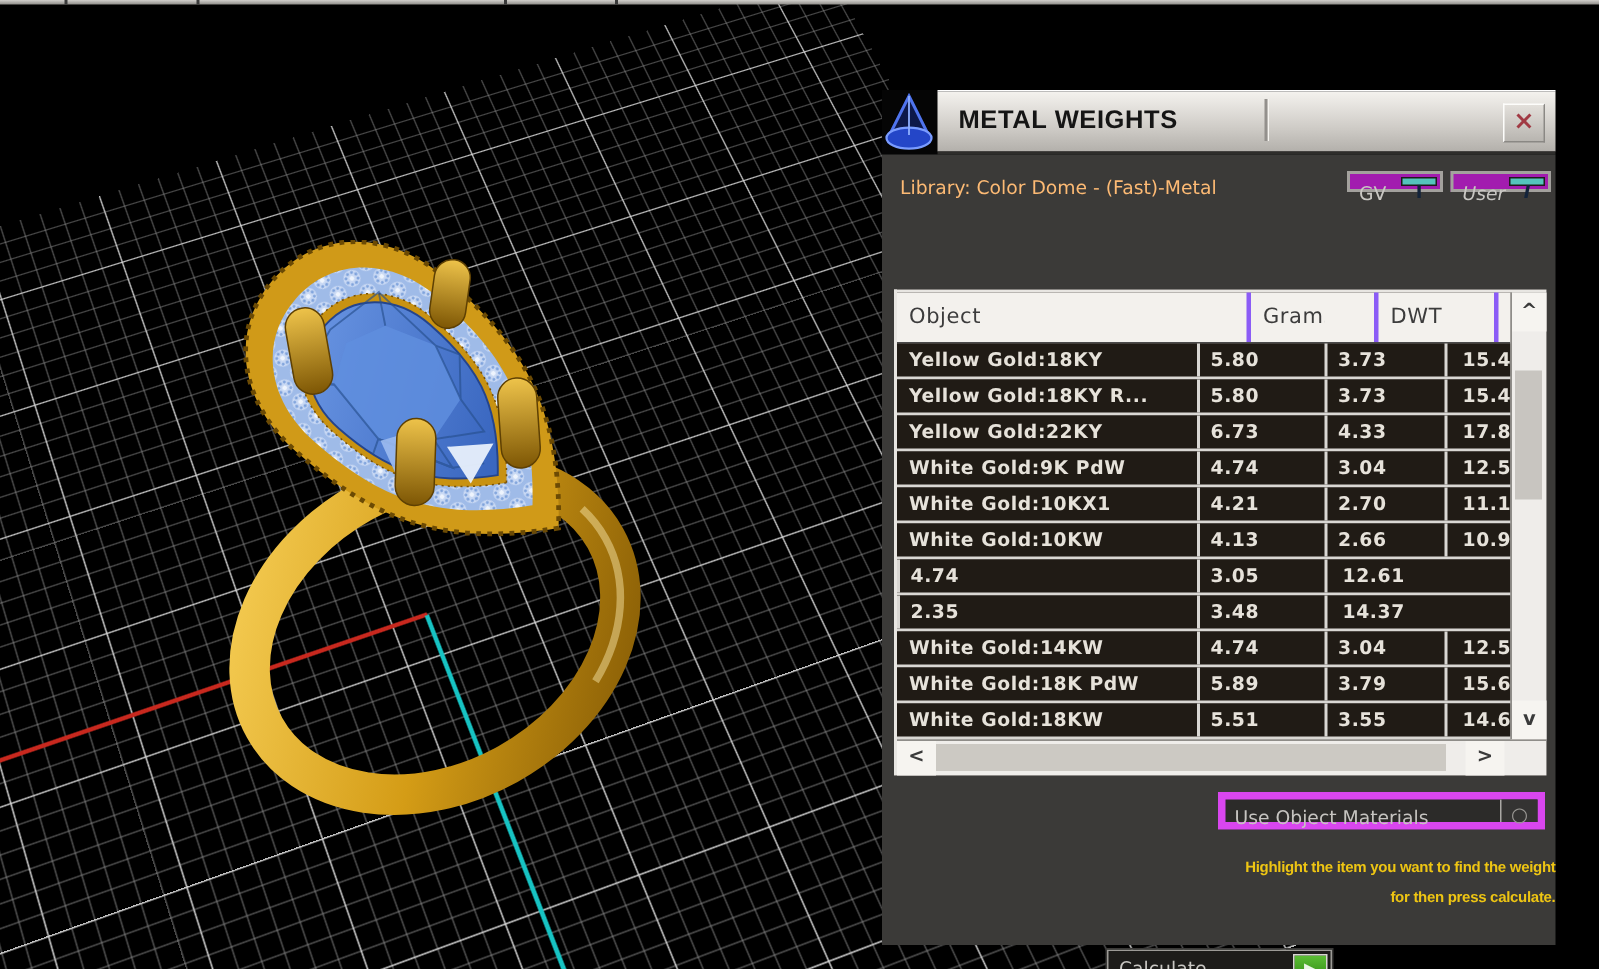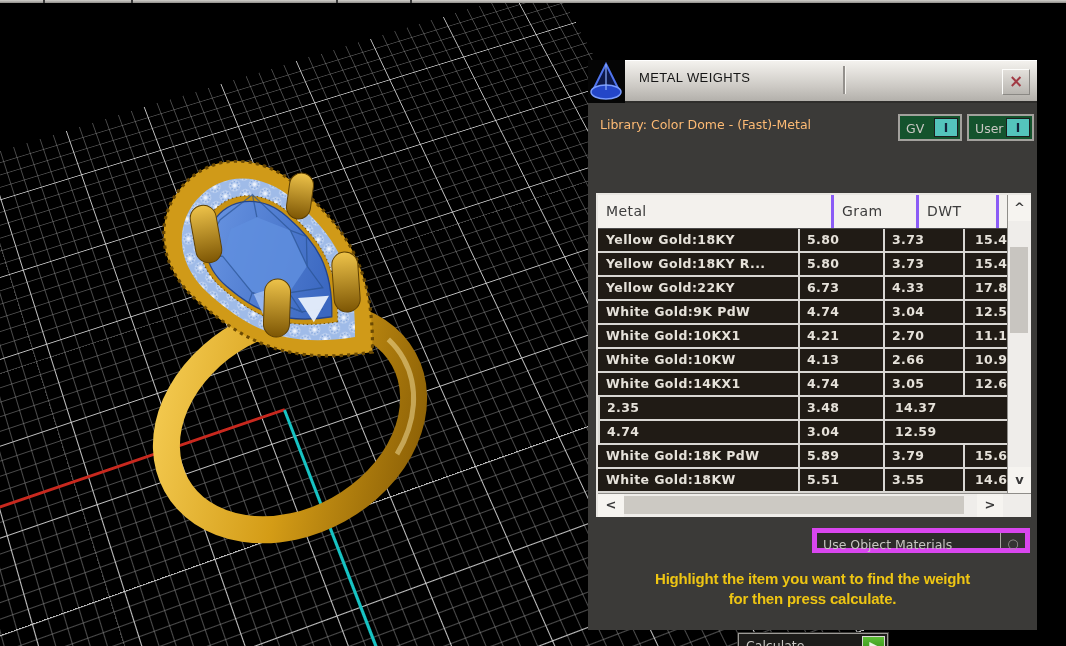--- a/index.html
+++ b/index.html
@@ -25,38 +25,38 @@
   .axis-y{position:absolute;left:473px;top:390px;width:3px;height:270px;background:#17c3c3;}
   .ring-svg{position:absolute;left:130px;top:160px;z-index:2;}
 
   
   .dialog{position:absolute;left:588px;top:60px;width:449px;height:570px;z-index:10;}
   .dlg-icon{position:absolute;left:0;top:0;width:37px;height:44px;background:#050505;}
   .titlebar{position:absolute;left:37px;top:0;right:0;height:43px;
     background:linear-gradient(#f4f2ee,#cfccc7 60%,#b3b0ab);
     border-top:1px solid #fff;border-bottom:2px solid #2e2d2b;box-sizing:border-box;}
   .title-text{position:absolute;left:14px;top:9px;font-family:"Liberation Sans",sans-serif;
-    font-size:13px;font-weight:normal;color:#151515;letter-spacing:.4px;}
+    font-size:17px;font-weight:bold;color:#151515;letter-spacing:.4px;}
   .title-groove{position:absolute;left:218px;top:5px;bottom:7px;width:0;
     border-left:2px solid #93908c;border-right:1px solid #f7f5f1;}
   .close-btn{position:absolute;right:7px;top:8px;width:28px;height:26px;
     background:linear-gradient(#e3e0db,#b8b5b0);border:1px solid #8a8884;
     border-top-color:#fdfdfb;border-left-color:#fdfdfb;box-sizing:border-box;
     color:#a13a44;font-weight:bold;font-size:17px;text-align:center;line-height:23px;cursor:default;}
   .dlg-body{position:absolute;left:0;top:43px;right:0;bottom:0;background:#3b3a38;}
 
   .library-label{position:absolute;left:12px;top:14px;font-size:12.5px;color:#fdba74;}
-  .io-btn{position:absolute;top:11px;height:27px;box-sizing:border-box;
-    border:2px solid #a3a19d;background:#14532d;color:#c9c7c3;font-size:12.5px;}
+  .io-btn{position:absolute;top:11px;height:14px;box-sizing:border-box;
+    border:2px solid #a3a19d;background:#a21caf;color:#c9c7c3;font-size:12.5px;}
   .io-btn .lbl{position:absolute;left:6px;top:5px;}
   .io-toggle{position:absolute;right:2px;top:2px;bottom:2px;width:22px;background:#54c4bc;
     border:1px solid #1d1d1c;color:#13233a;font-weight:bold;font-size:12px;
     text-align:center;line-height:18px;}
   #btn-gv{left:310px;width:64px;}
-  #btn-user{left:379px;width:67px;}
+  #btn-user{left:379px;width:67px;font-style:italic;}
 
   
   .tablewrap{position:absolute;left:8px;top:90px;width:433px;height:322px;background:#16110d;
     border-left:2px solid #e8e6e2;border-top:2px solid #e8e6e2;box-sizing:content-box;}
   .thead{margin-right:24px;height:34px;display:grid;grid-template-columns:200px 85px 80px 1fr;
     background:#f3f1ed;border-bottom:1px solid #4a4a4a;box-sizing:border-box;}
   .thead .hcell{font-size:14px;color:#3c3c3c;letter-spacing:.4px;line-height:33px;
     padding-left:8px;overflow:hidden;white-space:nowrap;}
   .thead .hcell.sep{border-left:3px solid #8b5cf6;margin-left:33px;}
   .tbody{margin-right:24px;}
@@ -81,22 +81,22 @@
   .hscroll .left{left:0;} .hscroll .right{right:28px;}
   .hthumb{position:absolute;top:2px;bottom:3px;left:26px;width:340px;background:#ccc9c3;}
 
   
   .use-mats{position:absolute;left:224px;top:425px;width:218px;height:25px;box-sizing:border-box;
     border:5px solid #d946ef;background:#2c2b29;color:#c6c4c0;font-size:12.5px;}
   .use-mats .lbl{position:absolute;left:6px;top:4px;}
   .use-mats .radio{position:absolute;right:0;top:0;bottom:0;width:24px;background:#343332;
     border-left:1px solid #aaa8a4;color:#9a9894;font-size:13px;text-align:center;line-height:22px;}
 
-  .instruction{position:absolute;left:0;right:0;top:466px;text-align:center;
-    font-family:"Liberation Sans",sans-serif;font-weight:bold;font-size:15px;
+  .instruction{position:absolute;left:0;right:0;top:466px;text-align:right;
+    font-family:"Liberation Sans",sans-serif;font-weight:bold;font-size:10px;
     color:#eec513;line-height:20px;letter-spacing:-.2px;}
 
   .calc-btn{position:absolute;left:150px;top:530px;width:150px;height:25px;box-sizing:border-box;
     border:1px solid #9c9a96;outline:1px solid #3b3a38;background:#1d1c1a;
     color:#c9c7c3;font-size:12.5px;cursor:default;}
   .calc-btn .lbl{position:absolute;left:7px;top:4px;}
   .calc-btn .go{position:absolute;right:2px;top:2px;bottom:2px;width:23px;
     background:linear-gradient(#5cbe35,#2f8812);border:1px solid #d8d6d2;box-sizing:border-box;
     color:#eaf6e4;font-size:11px;text-align:center;line-height:17px;}
 </style>
@@ -204,21 +204,21 @@
         <span class="lbl">GV</span>
         <span class="io-toggle">I</span>
       </div>
       <div class="io-btn" id="btn-user">
         <span class="lbl">User</span>
         <span class="io-toggle">I</span>
       </div>
 
       <div class="tablewrap">
         <div class="thead">
-            <div class="hcell">Metal</div>
+            <div class="hcell">Object</div>
             <div class="hcell sep">Grams</div>
             <div class="hcell sep">DWT</div>
             <div class="hcell sep">SPG</div>
           </div>
         <div class="tbody">
             <div class="trow">
               <div class="cell c-metal">Yellow Gold:18KY</div>
               <div class="cell c-num">5.80</div>
               <div class="cell c-num">3.73</div>
               <div class="cell c-spg">15.41</div>
@@ -247,31 +247,31 @@
               <div class="cell c-num">2.70</div>
               <div class="cell c-spg">11.18</div>
             </div>
             <div class="trow">
               <div class="cell c-metal">White Gold:10KW</div>
               <div class="cell c-num">4.13</div>
               <div class="cell c-num">2.66</div>
               <div class="cell c-spg">10.99</div>
             </div>
             <div class="trow">
-              <div class="cell c-metal">White Gold:14KX1</div>
               <div class="cell c-num">4.74</div>
               <div class="cell c-num">3.05</div>
               <div class="cell c-spg">12.61</div>
             </div>
             <div class="trow">
               <div class="cell c-num">2.35</div>
               <div class="cell c-num">3.48</div>
               <div class="cell c-spg">14.37</div>
             </div>
             <div class="trow">
+              <div class="cell c-metal">White Gold:14KW</div>
               <div class="cell c-num">4.74</div>
               <div class="cell c-num">3.04</div>
               <div class="cell c-spg">12.59</div>
             </div>
             <div class="trow">
               <div class="cell c-metal">White Gold:18K PdW</div>
               <div class="cell c-num">5.89</div>
               <div class="cell c-num">3.79</div>
               <div class="cell c-spg">15.65</div>
             </div>

